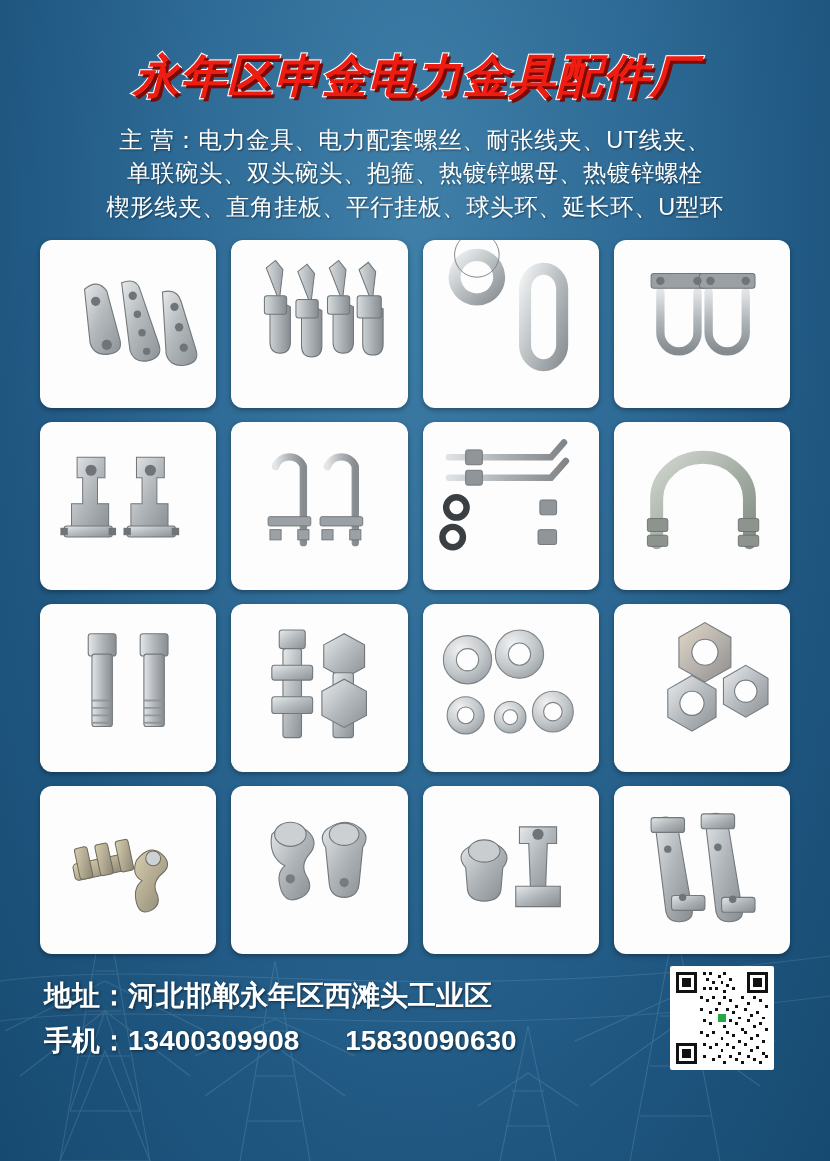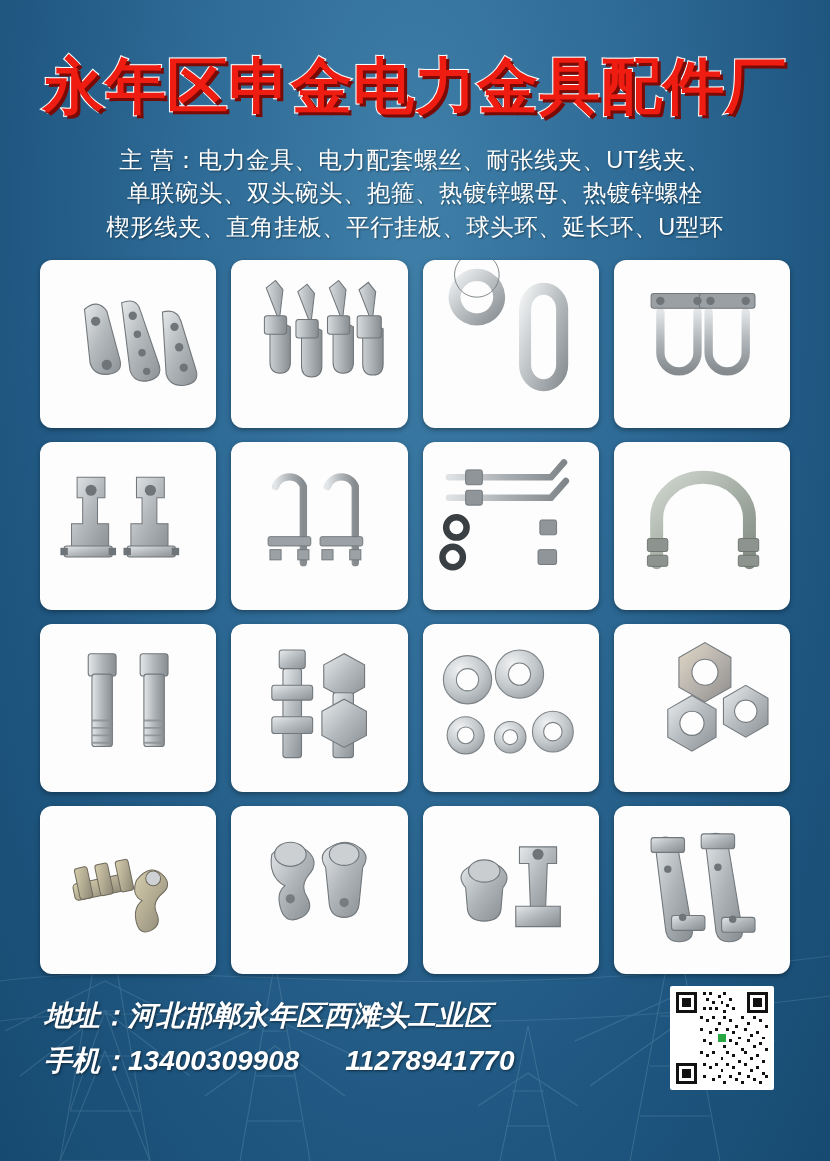--- a/index.html
+++ b/index.html
@@ -33,29 +33,30 @@
   
   .title-wrap{
     text-align:center;
     margin-top:20px;
     margin-bottom:10px;
   }
   .title{
     display:inline-block;
     font-family:"DejaVu Sans","Liberation Sans",sans-serif;
     font-weight:bold;
-    font-size:61px;
+    font-size:46px;
     letter-spacing:1px;
     color:#ee1c11;
     -webkit-text-stroke:2px #ffffff;
     paint-order:stroke fill;
     text-shadow:
        3px 3px 0 #7a0a05,
        0 0 2px #ffffff;
     white-space:nowrap;
+    font-style:italic;
   }
 
   
   .subtitle{
     color:#ffffff;
     font-weight:normal;
     font-size:23.5px;
     line-height:1.42;
     letter-spacing:.5px;
     text-align:center;
@@ -84,21 +85,20 @@
 
   
   .footer{
     margin-top:12px;
     padding:0 14px;
     display:flex;
     align-items:center;
     justify-content:space-between;
     position:relative;
     z-index:3;
-    font-style:italic;
   }
   .contact{
     color:#ffffff;
     font-weight:bold;
     font-size:28px;
     line-height:1.62;
     text-shadow:1px 1px 3px rgba(0,0,0,.55);
     white-space:nowrap;
   }
   .qr{
@@ -526,21 +526,21 @@
 
     </div>
 
     <div class="footer">
       <div class="contact">
         <div>
           <span>地址：</span><span>河北邯郸永年区西滩头工业区</span>
         </div>
         <div style="display:flex;gap:46px;">
           <span><span>手机：</span><span>13400309908</span></span>
-          <span>11278941770</span>
+          <span>15830090630</span>
         </div>
       </div>
 
       <div class="qr">
         <svg viewBox="0 0 33 33" shape-rendering="crispEdges">
           <rect width="33" height="33" fill="#ffffff"></rect>
           <g fill="#111111">
             <path d="M1 1h7v7h-7z"></path>
               <rect x="2" y="2" width="5" height="5" fill="#ffffff"></rect>
               <path d="M3 3h3v3h-3z"></path>

